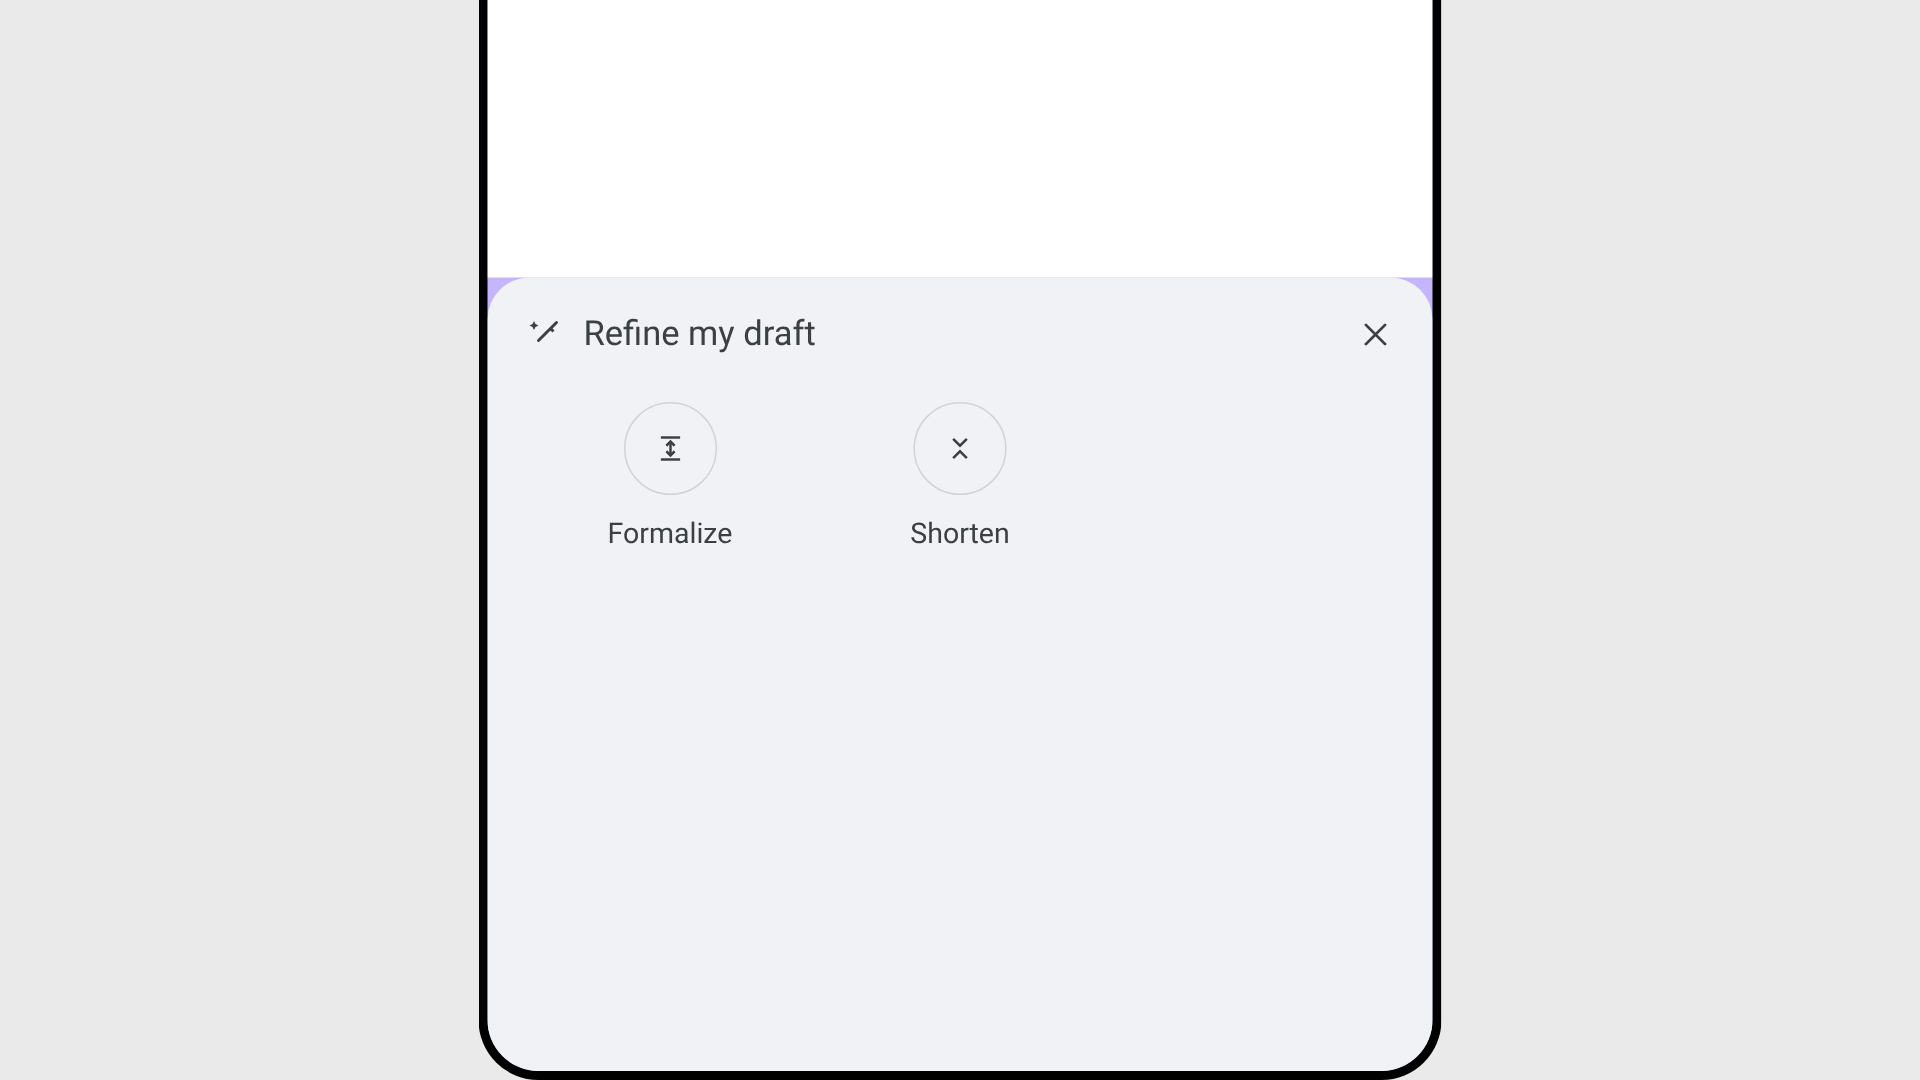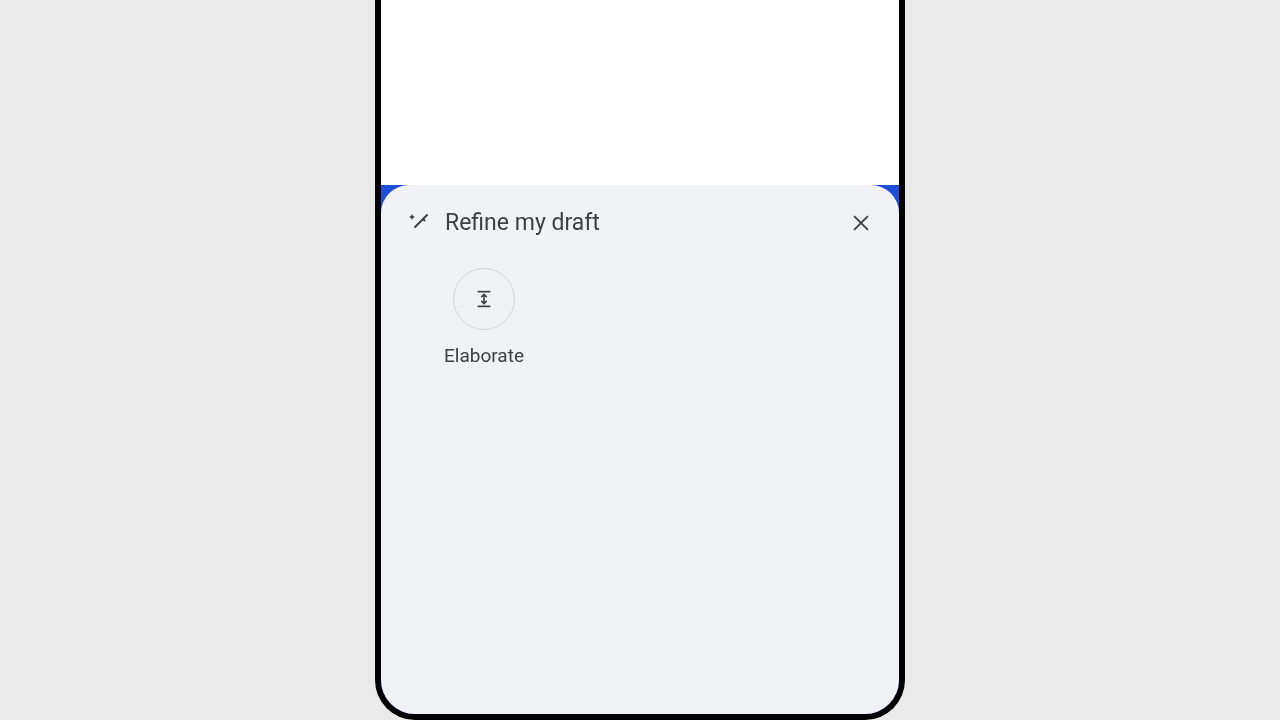--- a/index.html
+++ b/index.html
@@ -6,23 +6,23 @@
     body {
       width: 1280px;
       height: 720px;
       background: #eaeaea;
       font-family: -apple-system, BlinkMacSystemFont, "Segoe UI", Roboto, sans-serif;
       display: flex;
       justify-content: center;
       overflow: hidden;
     }
     .phone-frame {
-      width: 530px;
+      width: 642px;
       height: 720px;
-      background: #1d4ed8;
+      background: #c4b5fd;
       border: 6px solid #000;
       border-top: none;
       border-radius: 0 0 40px 40px;
       position: relative;
       overflow: hidden;
     }
     .content-area {
       height: 185px;
       background: #fff;
     }
@@ -140,20 +140,29 @@
       <div class="option">
         <div class="option-circle">
           <svg width="22" height="22" viewBox="0 0 24 24" fill="none" stroke="#3c4043" stroke-width="1.8">
             <line x1="5" y1="4" x2="19" y2="4"></line>
             <line x1="5" y1="20" x2="19" y2="20"></line>
             <line x1="12" y1="7" x2="12" y2="17"></line>
             <polyline points="9,10 12,7 15,10"></polyline>
             <polyline points="9,14 12,17 15,14"></polyline>
           </svg>
         </div>
-        <span class="option-label">Elaborate</span>
+        <span class="option-label">Formalize</span>
       </div>
 
+      <div class="option">
+        <div class="option-circle">
+          <svg width="22" height="22" viewBox="0 0 24 24" fill="none" stroke="#3c4043" stroke-width="1.8">
+            <polyline points="7,5 12,10 17,5"></polyline>
+            <polyline points="7,19 12,14 17,19"></polyline>
+          </svg>
+        </div>
+        <span class="option-label">Shorten</span>
+      </div>
 
 
     </div>
   </div>
 </div>
 
 </body></html>

